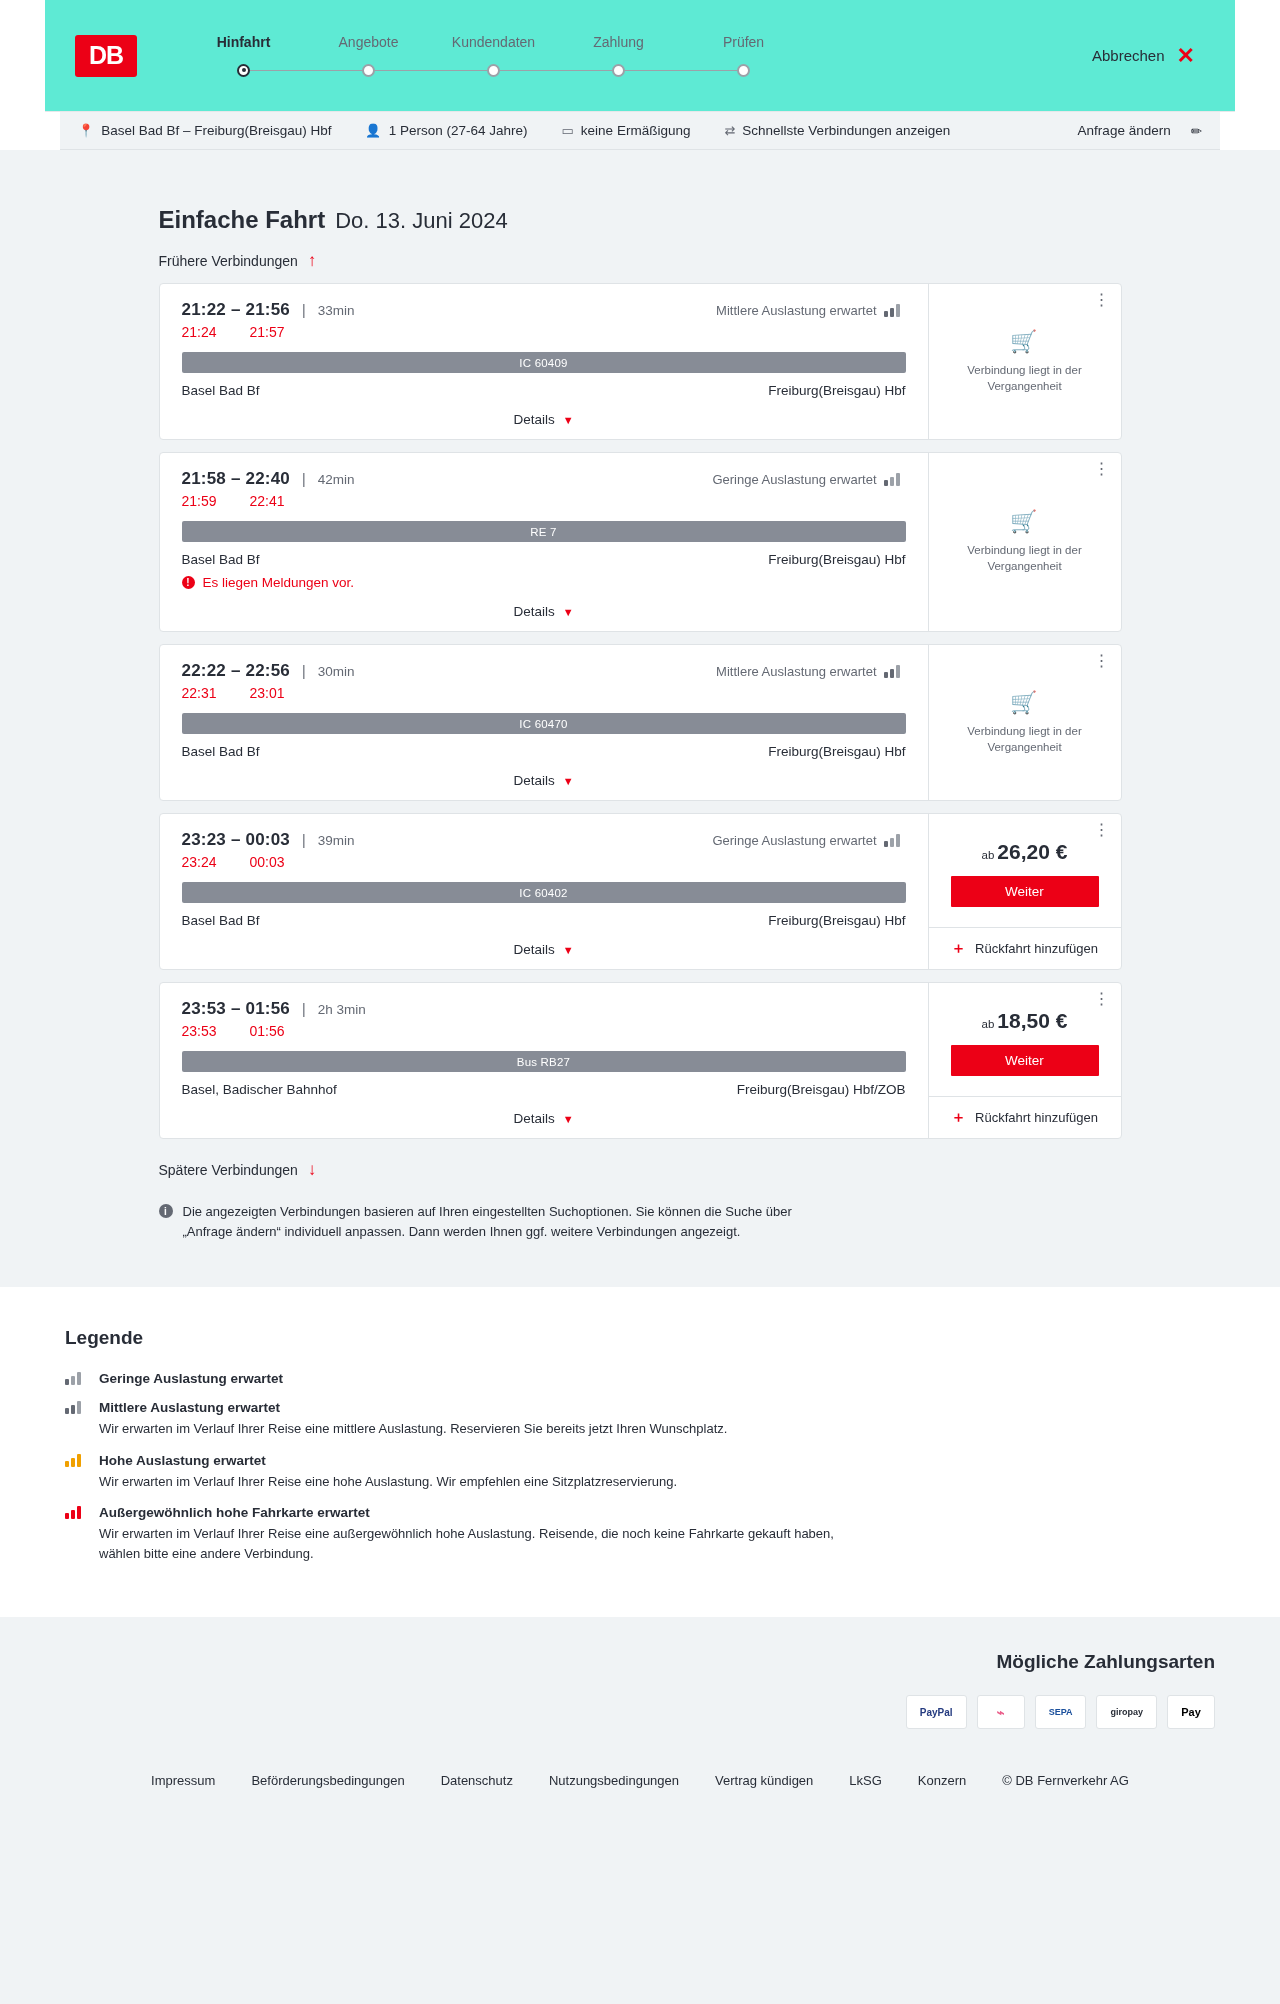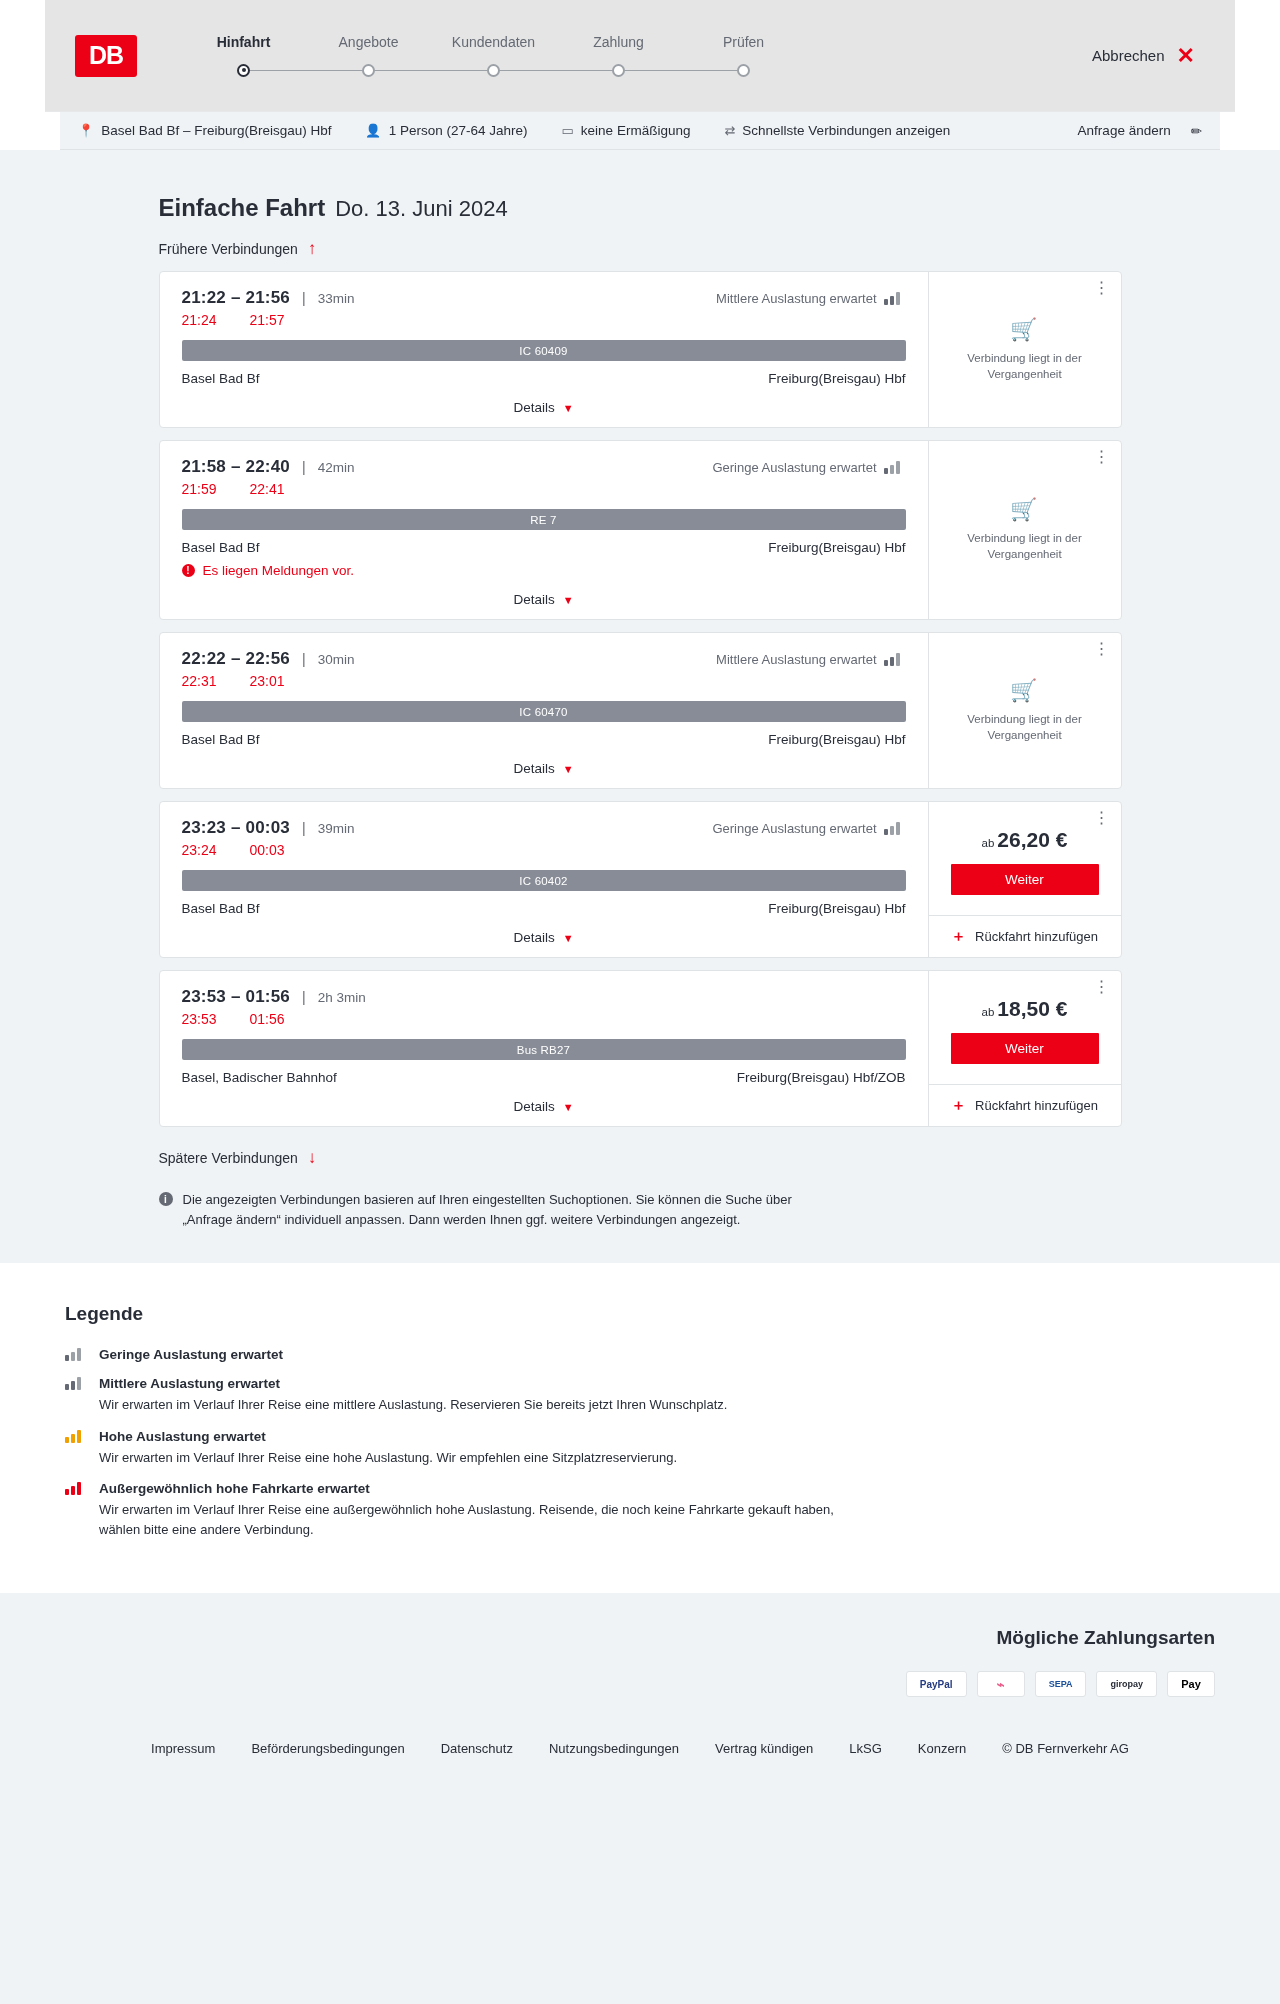--- a/index.html
+++ b/index.html
@@ -11,21 +11,21 @@
     color: #282d37;
     font-size: 14px;
   }
   .page { width: 1280px; margin: 0 auto; position: relative; }
 
   
   .header-wrap { background: #ffffff; padding: 0; }
   .topbar {
     width: 1190px; margin: 0 auto; height: 112px;
     display: flex; align-items: center;
-    background: #e5e5e5;
+    background: #5eead4;
     border-bottom: 1px solid #e6e8ea;
     padding: 0 30px;
   }
   .db-logo {
     width: 62px; height: 42px; background: #ec0016; color: #fff;
     display: flex; align-items: center; justify-content: center;
     border-radius: 3px; font-weight: bold; font-size: 25px;
     letter-spacing: -1px; font-family: "Liberation Sans", sans-serif;
   }
   .steps { display: flex; align-items: flex-start; margin-left: 44px; flex: 1; }
@@ -64,21 +64,21 @@
     padding: 0 18px; gap: 0;
     border-bottom: 1px solid #dfe3e6;
   }
   .summary .item { display: flex; align-items: center; gap: 7px; margin-right: 34px; }
   .summary .item .ico { color: #646973; font-size: 13px; }
   .summary .spacer { flex: 1; }
   .summary .change { display: flex; align-items: center; gap: 20px; cursor: pointer; }
 
   
   .content { width: 1280px; padding: 0 0 30px 0; background: #f0f3f5; }
-  .inner { width: 963px; margin: 4px auto; padding-top: 40px; }
+  .inner { width: 963px; margin: 16px auto; padding-top: 40px; }
   h1.title {
     font-size: 24px; margin: 0 0 0 0; display: flex; align-items: baseline; gap: 10px;
   }
   h1.title .strong { font-weight: bold; }
   h1.title .date { font-weight: normal; font-size: 22px; }
 
   .earlier, .later {
     display: flex; align-items: center; gap: 10px;
     font-size: 14px; color: #282d37; margin: 18px 0 14px 0; cursor: pointer;
   }
@@ -172,21 +172,21 @@
   .bars.lv2 i.b1, .bars.lv2 i.b2 { background: #646973; }
   .bars.lv3 i { background: #f0a000; }
   .bars.lv4 i { background: #ec0016; }
 
   
   .pay-wrap { background: #f0f3f5; padding: 34px 0 26px 0; }
   .pay { width: 1150px; margin: 0 auto; text-align: right; }
   .pay h3 { font-size: 19px; margin: 0 0 22px 0; }
   .pay-icons { display: flex; gap: 10px; justify-content: flex-end; align-items: center; }
   .pay-icon {
-    height: 26px; min-width: 48px; background: #fff; border: 1px solid #dfe3e6;
+    height: 34px; min-width: 48px; background: #fff; border: 1px solid #dfe3e6;
     border-radius: 3px; display: flex; align-items: center; justify-content: center;
     font-size: 10px; font-weight: bold; padding: 0 13px;
   }
   .pay-icon.paypal { color: #253b80; }
   .pay-icon.sepa { color: #1a4f9c; font-size: 9px; }
   .pay-icon.giro { color: #282d37; font-size: 9px; }
   .pay-icon.apple { color: #000; font-size: 11px; }
   .pay-icon.klarna { color: #ea5d8a; font-size: 13px; }
 
   

